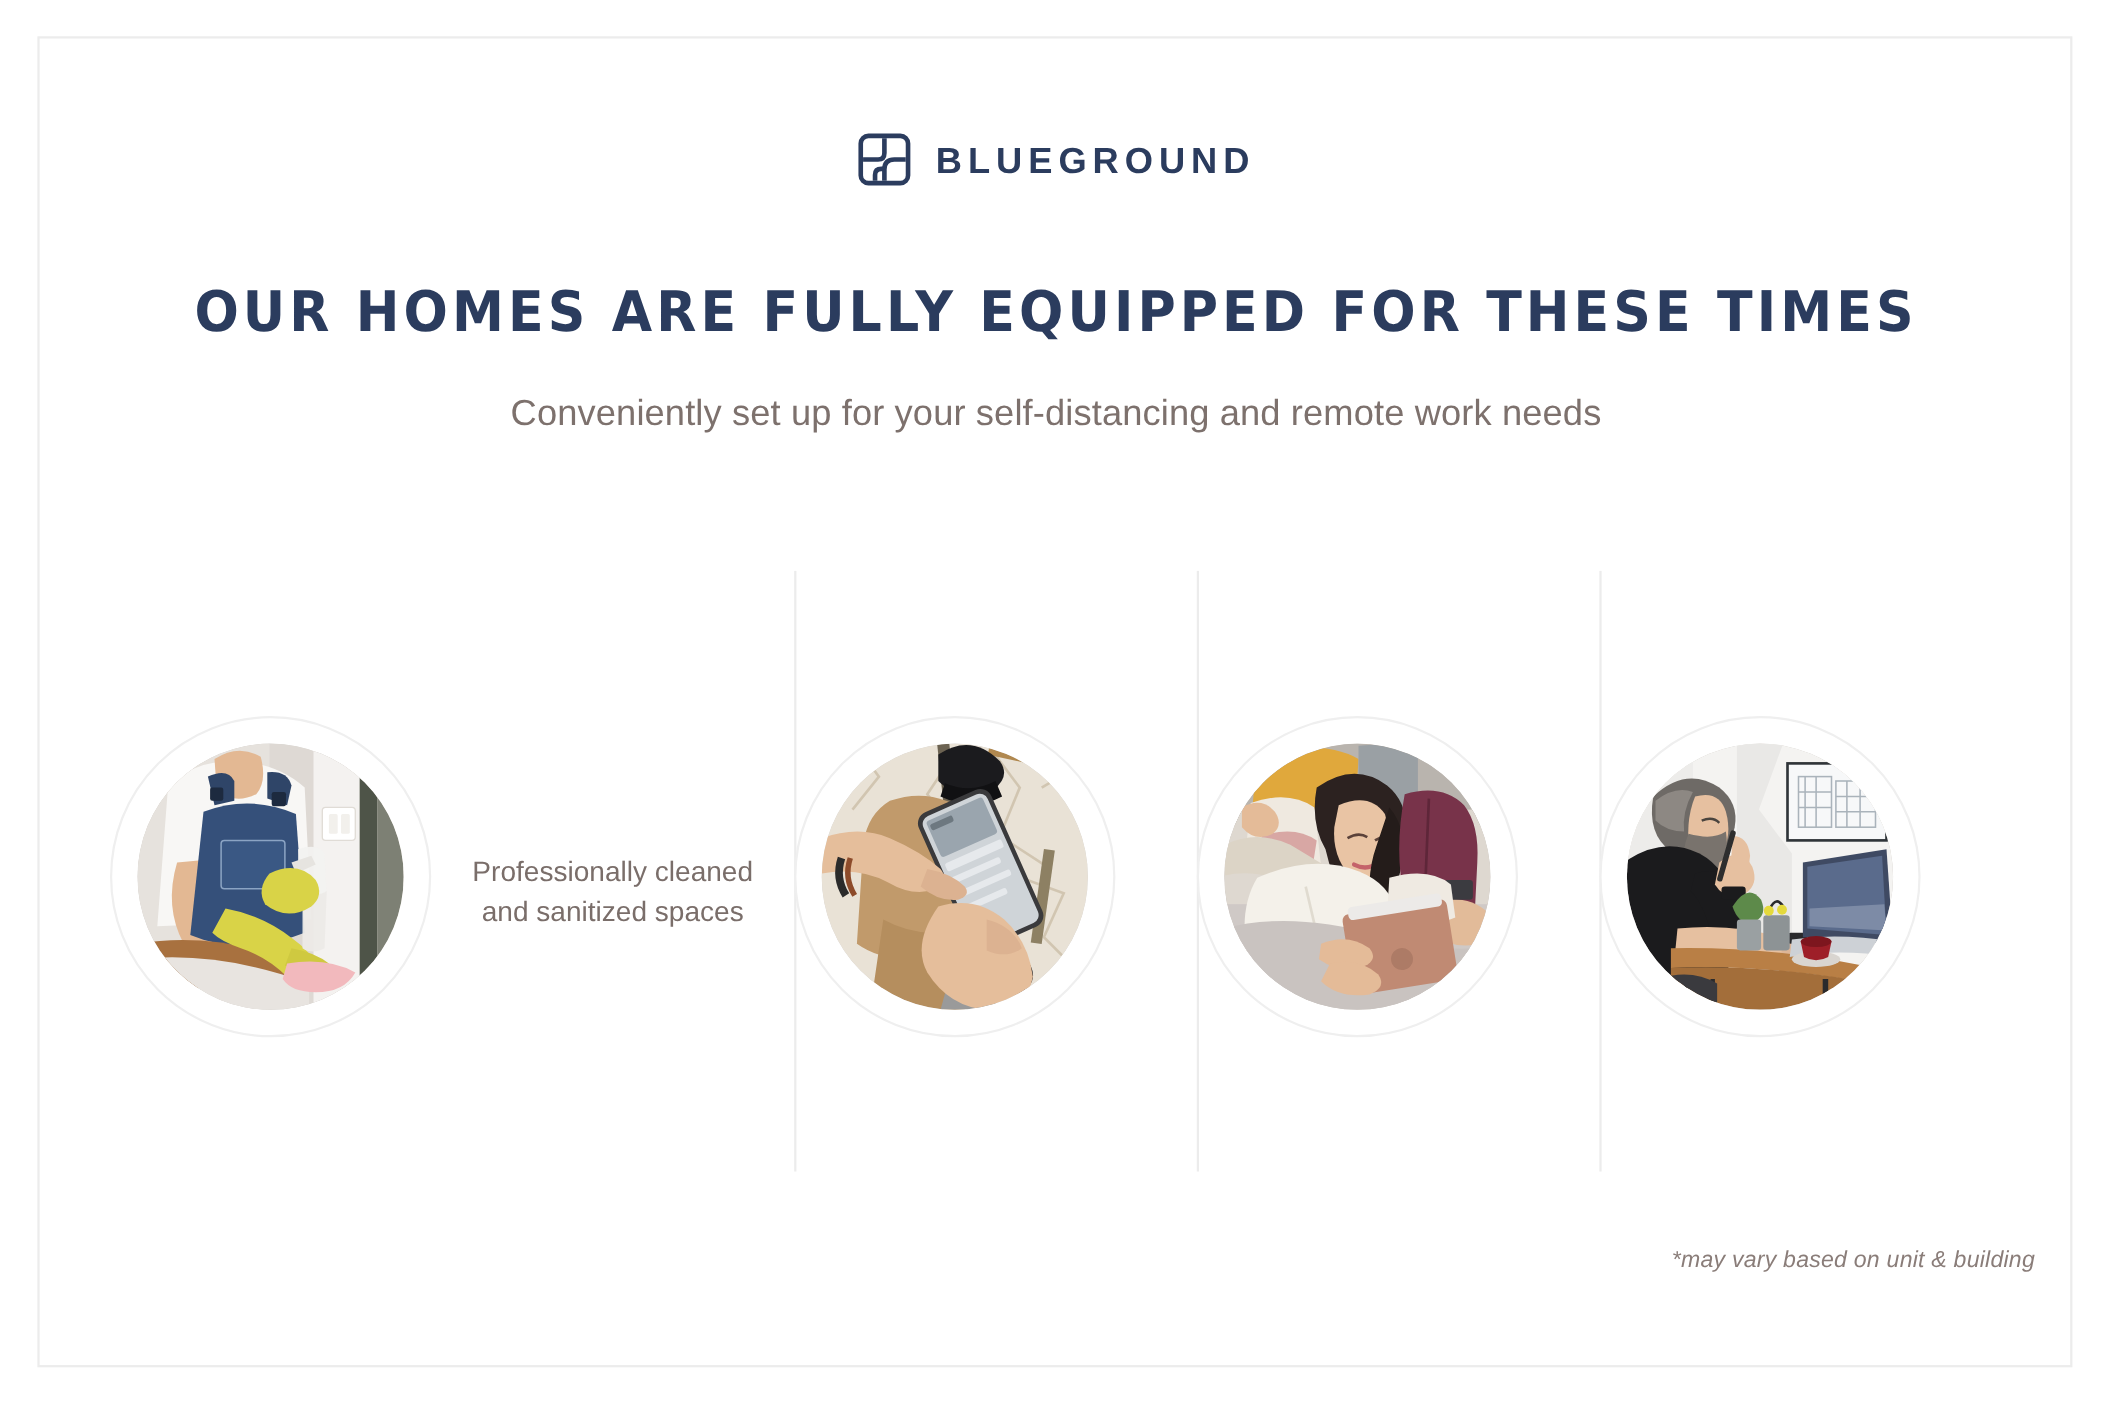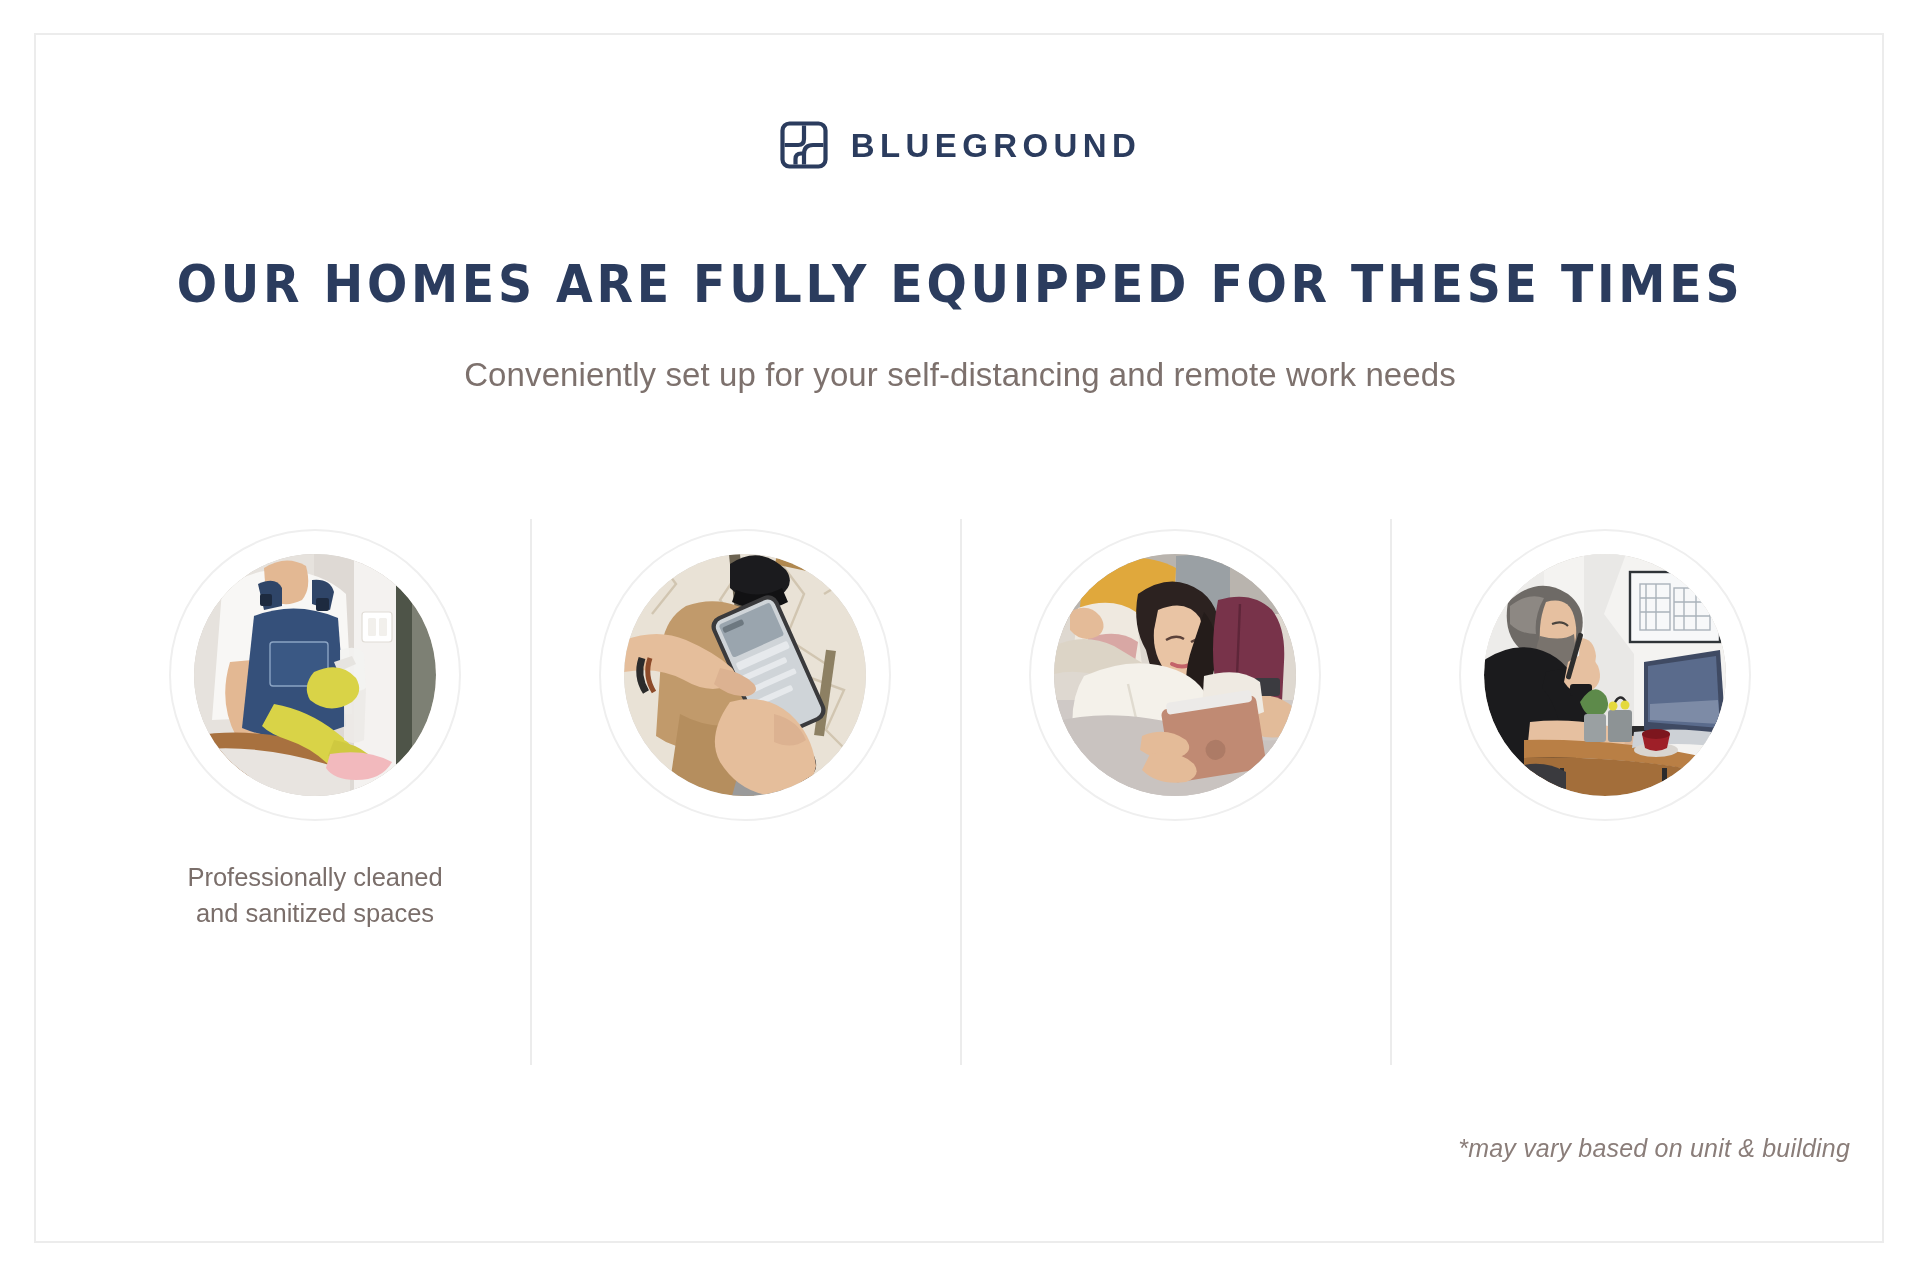--- a/index.html
+++ b/index.html
@@ -98,21 +98,21 @@
     top: 519px;
     width: 1720px;
     height: 546px;
     display: flex;
     flex-direction: row;
   }
   .col {
     position: relative;
     flex: 1 1 0;
     display: flex;
-    flex-direction: column;
+    flex-direction: row;
     align-items: center;
   }
   .col + .col::before {
     content: "";
     position: absolute;
     left: 0;
     top: 0;
     width: 2px;
     height: 546px;
     background: #ececec;
@@ -151,21 +151,21 @@
     white-space: pre-line;
   }
 
   
   .footnote {
     position: absolute;
     right: 70px;
     top: 1134px;
     font-family: "Liberation Sans", sans-serif;
     font-style: italic;
-    font-size: 25px;
+    font-size: 21px;
     color: #8a7d79;
     letter-spacing: 0.2px;
     white-space: nowrap;
     text-align: right;
   }
 </style>
 </head>
 <body>
 
 <div class="page">

